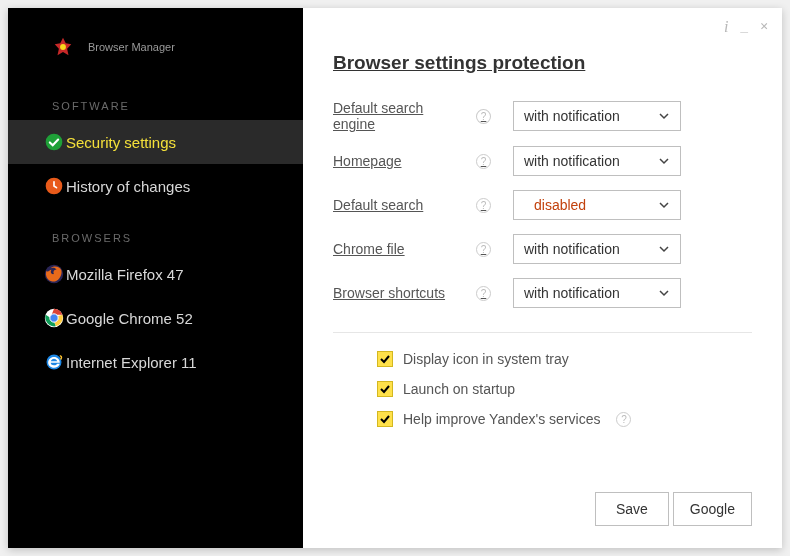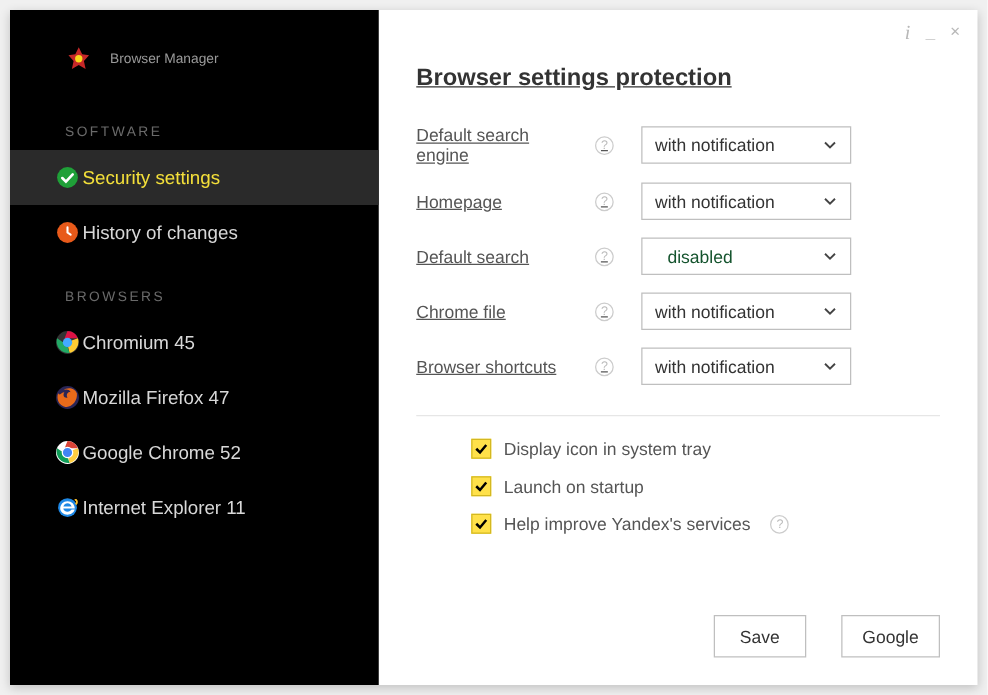--- a/index.html
+++ b/index.html
@@ -89,21 +89,21 @@
       border: 1px solid #bfbfbf;
       display: flex;
       align-items: center;
       padding: 0 10px;
       font-size: 14px;
       color: #333;
       cursor: pointer;
       justify-content: space-between;
       background: #fff;
     }
-    .select.disabled { color: #14532d; padding-left: 20px; }
+    .select.disabled { color: #c2410c; padding-left: 20px; }
     .chevron { width: 12px; height: 12px; }
     .divider { border: none; border-top: 1px solid #e6e6e6; margin: 10px 0 18px 0; }
     .checkbox-row {
       display: flex;
       align-items: center;
       gap: 10px;
       margin-bottom: 14px;
       font-size: 14px;
       color: #555;
       padding-left: 44px;
@@ -114,21 +114,21 @@
       border: 1px solid #d4b820;
       display: flex;
       align-items: center;
       justify-content: center;
       cursor: pointer;
     }
     .checkbox svg { width: 12px; height: 12px; }
     .button-row {
       margin-top: auto;
       display: flex;
-      gap: 28px;
+      gap: 4px;
       justify-content: flex-end;
     }
     .btn {
       min-width: 74px;
       height: 34px;
       border: 1px solid #bfbfbf;
       background: #fff;
       font-size: 14px;
       color: #333;
       cursor: pointer;
@@ -165,30 +165,20 @@
     <div class="nav-item">
       <svg class="nav-icon" viewBox="0 0 24 24">
         <circle cx="12" cy="12" r="10" fill="#e85a1a"></circle>
         <path d="M12 7 V12 L15 14" stroke="#fff" stroke-width="2" fill="none" stroke-linecap="round"></path>
       </svg>
       <span>History of changes</span>
     </div>
 
     <div class="section-label" style="margin-top:10px">BROWSERS</div>
 
-    <div class="nav-item">
-      <svg class="browser-icon" viewBox="0 0 24 24">
-        <circle cx="12" cy="12" r="11" fill="#333"></circle>
-        <path d="M12 1 A11 11 0 0 1 22 8 L13 8 A5 5 0 0 0 8 11 Z" fill="#d14"></path>
-        <path d="M22 8 A11 11 0 0 1 14 22 L12 14 A5 5 0 0 0 16 10 Z" fill="#fc3"></path>
-        <path d="M14 22 A11 11 0 0 1 2 8 L8 12 A5 5 0 0 0 12 16 Z" fill="#2a6"></path>
-        <circle cx="12" cy="12" r="4.5" fill="#4af"></circle>
-      </svg>
-      <span>Chromium 45</span>
-    </div>
 
     <div class="nav-item">
       <svg class="browser-icon" viewBox="0 0 24 24">
         <circle cx="12" cy="12" r="11" fill="#2a2556"></circle>
         <path d="M21 8 C22 15 16 22 10 21 C4 20 1 14 3 8 C5 11 6 7 9 7 C7 10 9 13 12 12 C10 9 13 6 15 7 C14 4 10 4 8 5 C11 2 19 2 21 8 Z" fill="#e86a1a"></path>
       </svg>
       <span>Mozilla Firefox 47</span>
     </div>
 
     <div class="nav-item">

